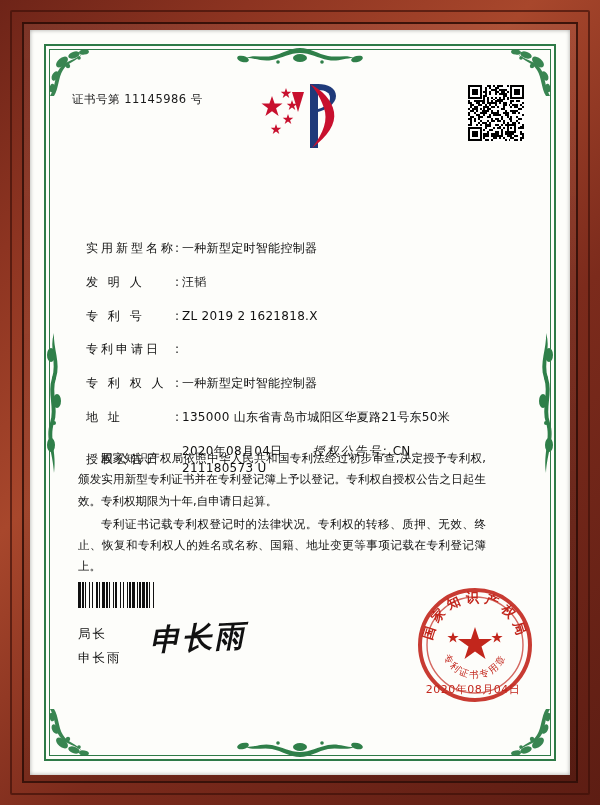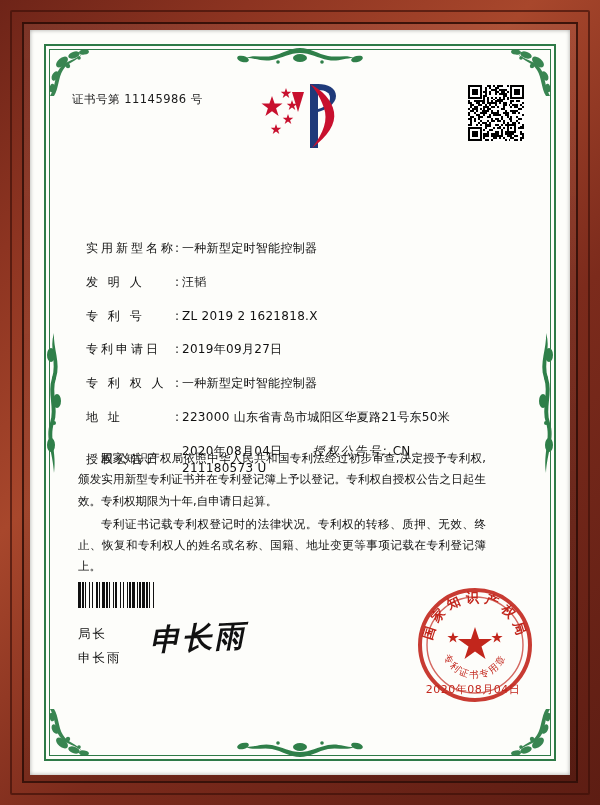--- a/index.html
+++ b/index.html
@@ -794,33 +794,32 @@
 
       <div class="field-row">
         <span class="field-label">专 利 号</span>
         <span class="field-colon">:</span>
         <span class="field-value">ZL 2019 2 1621818.X</span>
       </div>
 
       <div class="field-row">
         <span class="field-label">专利申请日</span>
         <span class="field-colon">:</span>
-        <span class="field-value">2019年09月27日</span>
       </div>
 
       <div class="field-row">
         <span class="field-label">专 利 权 人</span>
         <span class="field-colon">:</span>
         <span class="field-value">一种新型定时智能控制器</span>
       </div>
 
       <div class="field-row">
         <span class="field-label">地    址</span>
         <span class="field-colon">:</span>
-        <span class="field-value">223000 山东省青岛市城阳区华夏路21号东50米</span>
+        <span class="field-value">135000 山东省青岛市城阳区华夏路21号东50米</span>
       </div>
 
       <div class="field-row">
         <span class="field-label">授权公告日</span>
         <span class="field-colon">:</span>
         <span class="field-value">
           <span>2020年08月04日</span>
           <span class="inline-extra sub-label">授权公告号:</span>
           <span>CN 211180573 U</span>
         </span>

